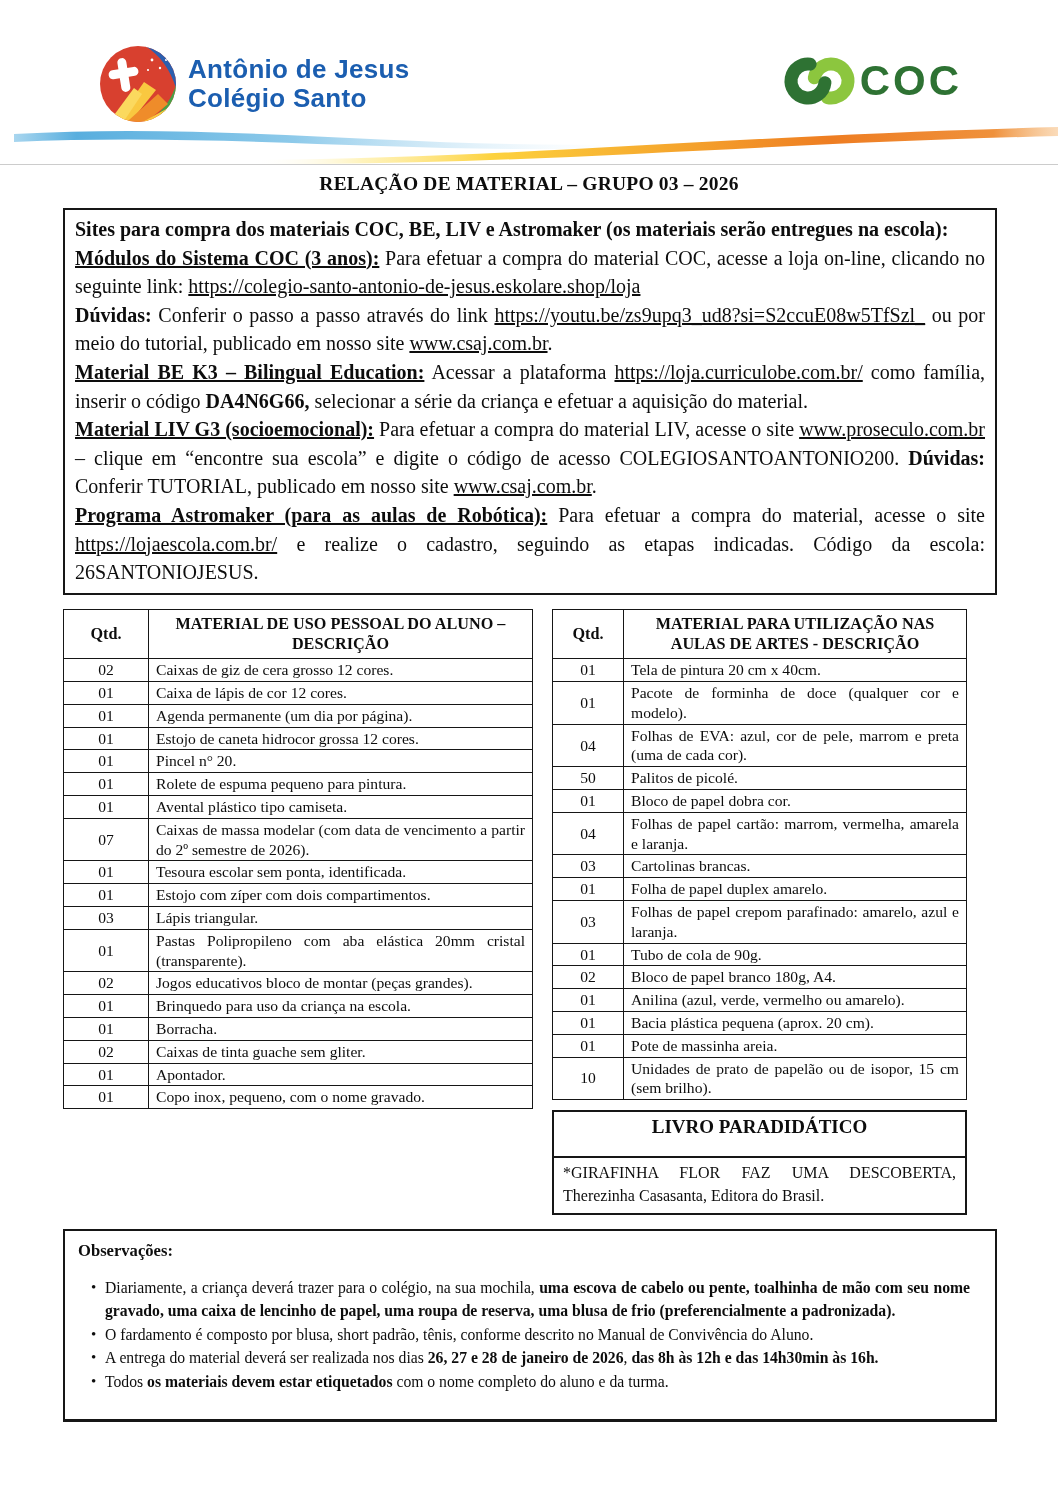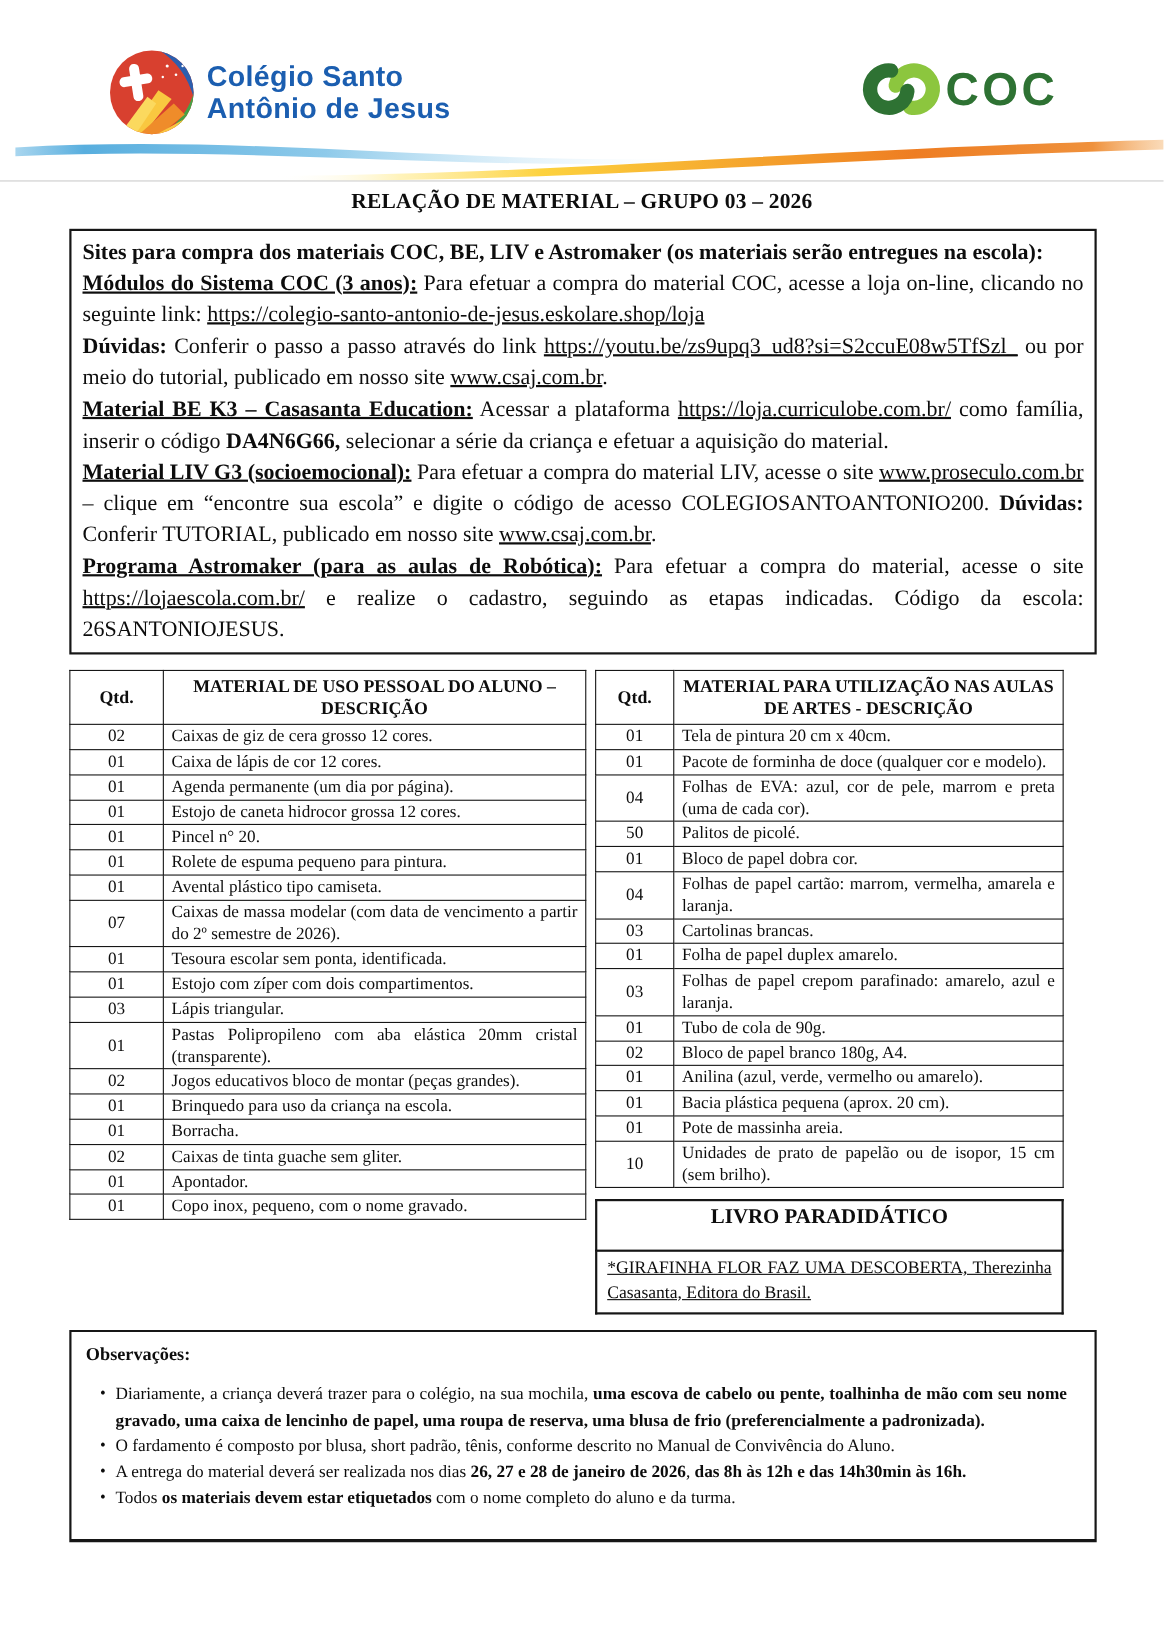--- a/index.html
+++ b/index.html
@@ -42,21 +42,21 @@
     border:2px solid #161616;
     padding:5px 10px 6px 10px;
     font-size:20px;line-height:1.43;
   }
   .info-box p{margin:0;text-align:justify;}
   .b{font-weight:bold;}
   .u{text-decoration:underline;}
   
   .tables{
     margin:14px 91px 0 63px;
-    display:flex;gap:8px;align-items:flex-start;
+    display:flex;gap:19px;align-items:flex-start;
   }
   .col-left{width:470px;flex:0 0 470px;}
   .col-right{flex:1;}
   table.mat{border-collapse:collapse;width:100%;table-layout:fixed;font-size:15.6px;line-height:1.27;}
   table.mat th,table.mat td{border:1.6px solid #161616;}
   table.mat th{
     font-weight:bold;text-align:center;font-size:16.2px;line-height:1.25;
     padding:4px 4px;
   }
   th.qty-h{vertical-align:middle;}
@@ -64,21 +64,21 @@
   td.desc{text-align:justify;padding:1px 7px;}
   .col-left .qty-col{width:85px;}
   .col-right .qty-col{width:71px;}
   
   table.para{
     border-collapse:collapse;width:100%;margin-top:10px;
     font-size:16px;
   }
   table.para th,table.para td{border:2px solid #161616;}
   table.para th{font-weight:bold;text-align:center;font-size:19px;padding:4px 4px 18px 4px;}
-  table.para td{text-align:justify;padding:4px 9px 6px 9px;line-height:1.4;text-decoration:underline;}
+  table.para td{text-align:justify;padding:4px 9px 6px 9px;line-height:1.4;}
   
   .obs-box{
     margin:14px 61px 0 63px;
     border:2px solid #161616;
     border-bottom-width:3px;
     padding:8px 13px 13px 13px;
     font-size:15.7px;line-height:1.5;
   }
   .obs-title{font-weight:bold;font-size:16.6px;margin:0 0 1px 0;}
   .obs-box ul{list-style:none;margin:12px;padding:0;}
@@ -117,22 +117,22 @@
           <circle cx="62" cy="24" r="1.2" fill="#ffffff"></circle>
           <circle cx="50" cy="26" r="1.1" fill="#ffffff"></circle>
           <circle cx="68" cy="16" r="1.1" fill="#ffffff"></circle>
           <g transform="rotate(-9 26 32)">
             <rect x="21.5" y="14" width="9" height="34" rx="4.2" fill="#ffffff"></rect>
             <rect x="11" y="24.5" width="30" height="9" rx="4.2" fill="#ffffff"></rect>
           </g>
         </g>
       </svg>
       <div class="school-name">
+        <div>Antônio de Jesus</div>
         <div>Colégio Santo</div>
-        <div>Antônio de Jesus</div>
       </div>
     </div>
 
     <div class="coc-logo">
       <svg width="78" height="62" viewBox="0 0 78 62" aria-hidden="true">
         <circle cx="49" cy="31" r="17" fill="none" stroke="#8cc63e" stroke-width="13" stroke-dasharray="80 27" stroke-dashoffset="-12" transform="rotate(150 49 31)" stroke-linecap="round"></circle>
         <circle cx="26" cy="31" r="17" fill="none" stroke="#2e7233" stroke-width="13" stroke-dasharray="80 27" stroke-dashoffset="-12" transform="rotate(-35 26 31)" stroke-linecap="round"></circle>
       </svg>
       <span class="coc-text">COC</span>
     </div>
@@ -161,21 +161,21 @@
     <path d="M250,38 C520,36 720,14 1058,5 L1058,14 C740,22 520,44 250,42 Z" fill="url(#gWarm)"></path>
   </svg>
   <hr class="hdr-rule">
 
   <h1 class="doc-title">RELAÇÃO DE MATERIAL – GRUPO 03 – 2026</h1>
 
   <section class="info-box">
     <p><span class="b">Sites para compra dos materiais COC, BE, LIV e Astromaker (os materiais serão entregues na escola):</span></p>
     <p><span class="b u">Módulos do Sistema COC (3 anos):</span><span> Para efetuar a compra do material COC, acesse a loja on-line, clicando no seguinte link: </span><span class="u">https://colegio-santo-antonio-de-jesus.eskolare.shop/loja</span></p>
     <p><span class="b">Dúvidas:</span><span> Conferir o passo a passo através do link </span><span class="u">https://youtu.be/zs9upq3_ud8?si=S2ccuE08w5TfSzl_</span><span>  ou por meio do tutorial, publicado em nosso site </span><span class="u">www.csaj.com.br</span><span>.</span></p>
-    <p><span class="b u">Material BE K3 – Casasanta Education:</span><span> Acessar a plataforma </span><span class="u">https://loja.curriculobe.com.br/</span><span> como família, inserir o código </span><span class="b">DA4N6G66,</span><span> selecionar a série da criança e efetuar a aquisição do material.</span></p>
+    <p><span class="b u">Material BE K3 – Bilingual Education:</span><span> Acessar a plataforma </span><span class="u">https://loja.curriculobe.com.br/</span><span> como família, inserir o código </span><span class="b">DA4N6G66,</span><span> selecionar a série da criança e efetuar a aquisição do material.</span></p>
     <p><span class="b u">Material LIV G3 (socioemocional):</span><span> Para efetuar a compra do material LIV, acesse o site </span><span class="u">www.proseculo.com.br</span><span> – clique em “encontre sua escola” e digite o código de acesso COLEGIOSANTOANTONIO200. </span><span class="b">Dúvidas:</span><span> Conferir TUTORIAL, publicado em nosso site </span><span class="u">www.csaj.com.br</span><span>.</span></p>
     <p><span class="b u">Programa Astromaker (para as aulas de Robótica):</span><span> Para efetuar a compra do material, acesse o site </span><span class="u">https://lojaescola.com.br/</span><span> e realize o cadastro, seguindo as etapas indicadas. Código da escola: 26SANTONIOJESUS.</span></p>
   </section>
 
   <div class="tables">
     <div class="col-left">
       <table class="mat">
         <colgroup>
             <col class="qty-col">
             <col>

